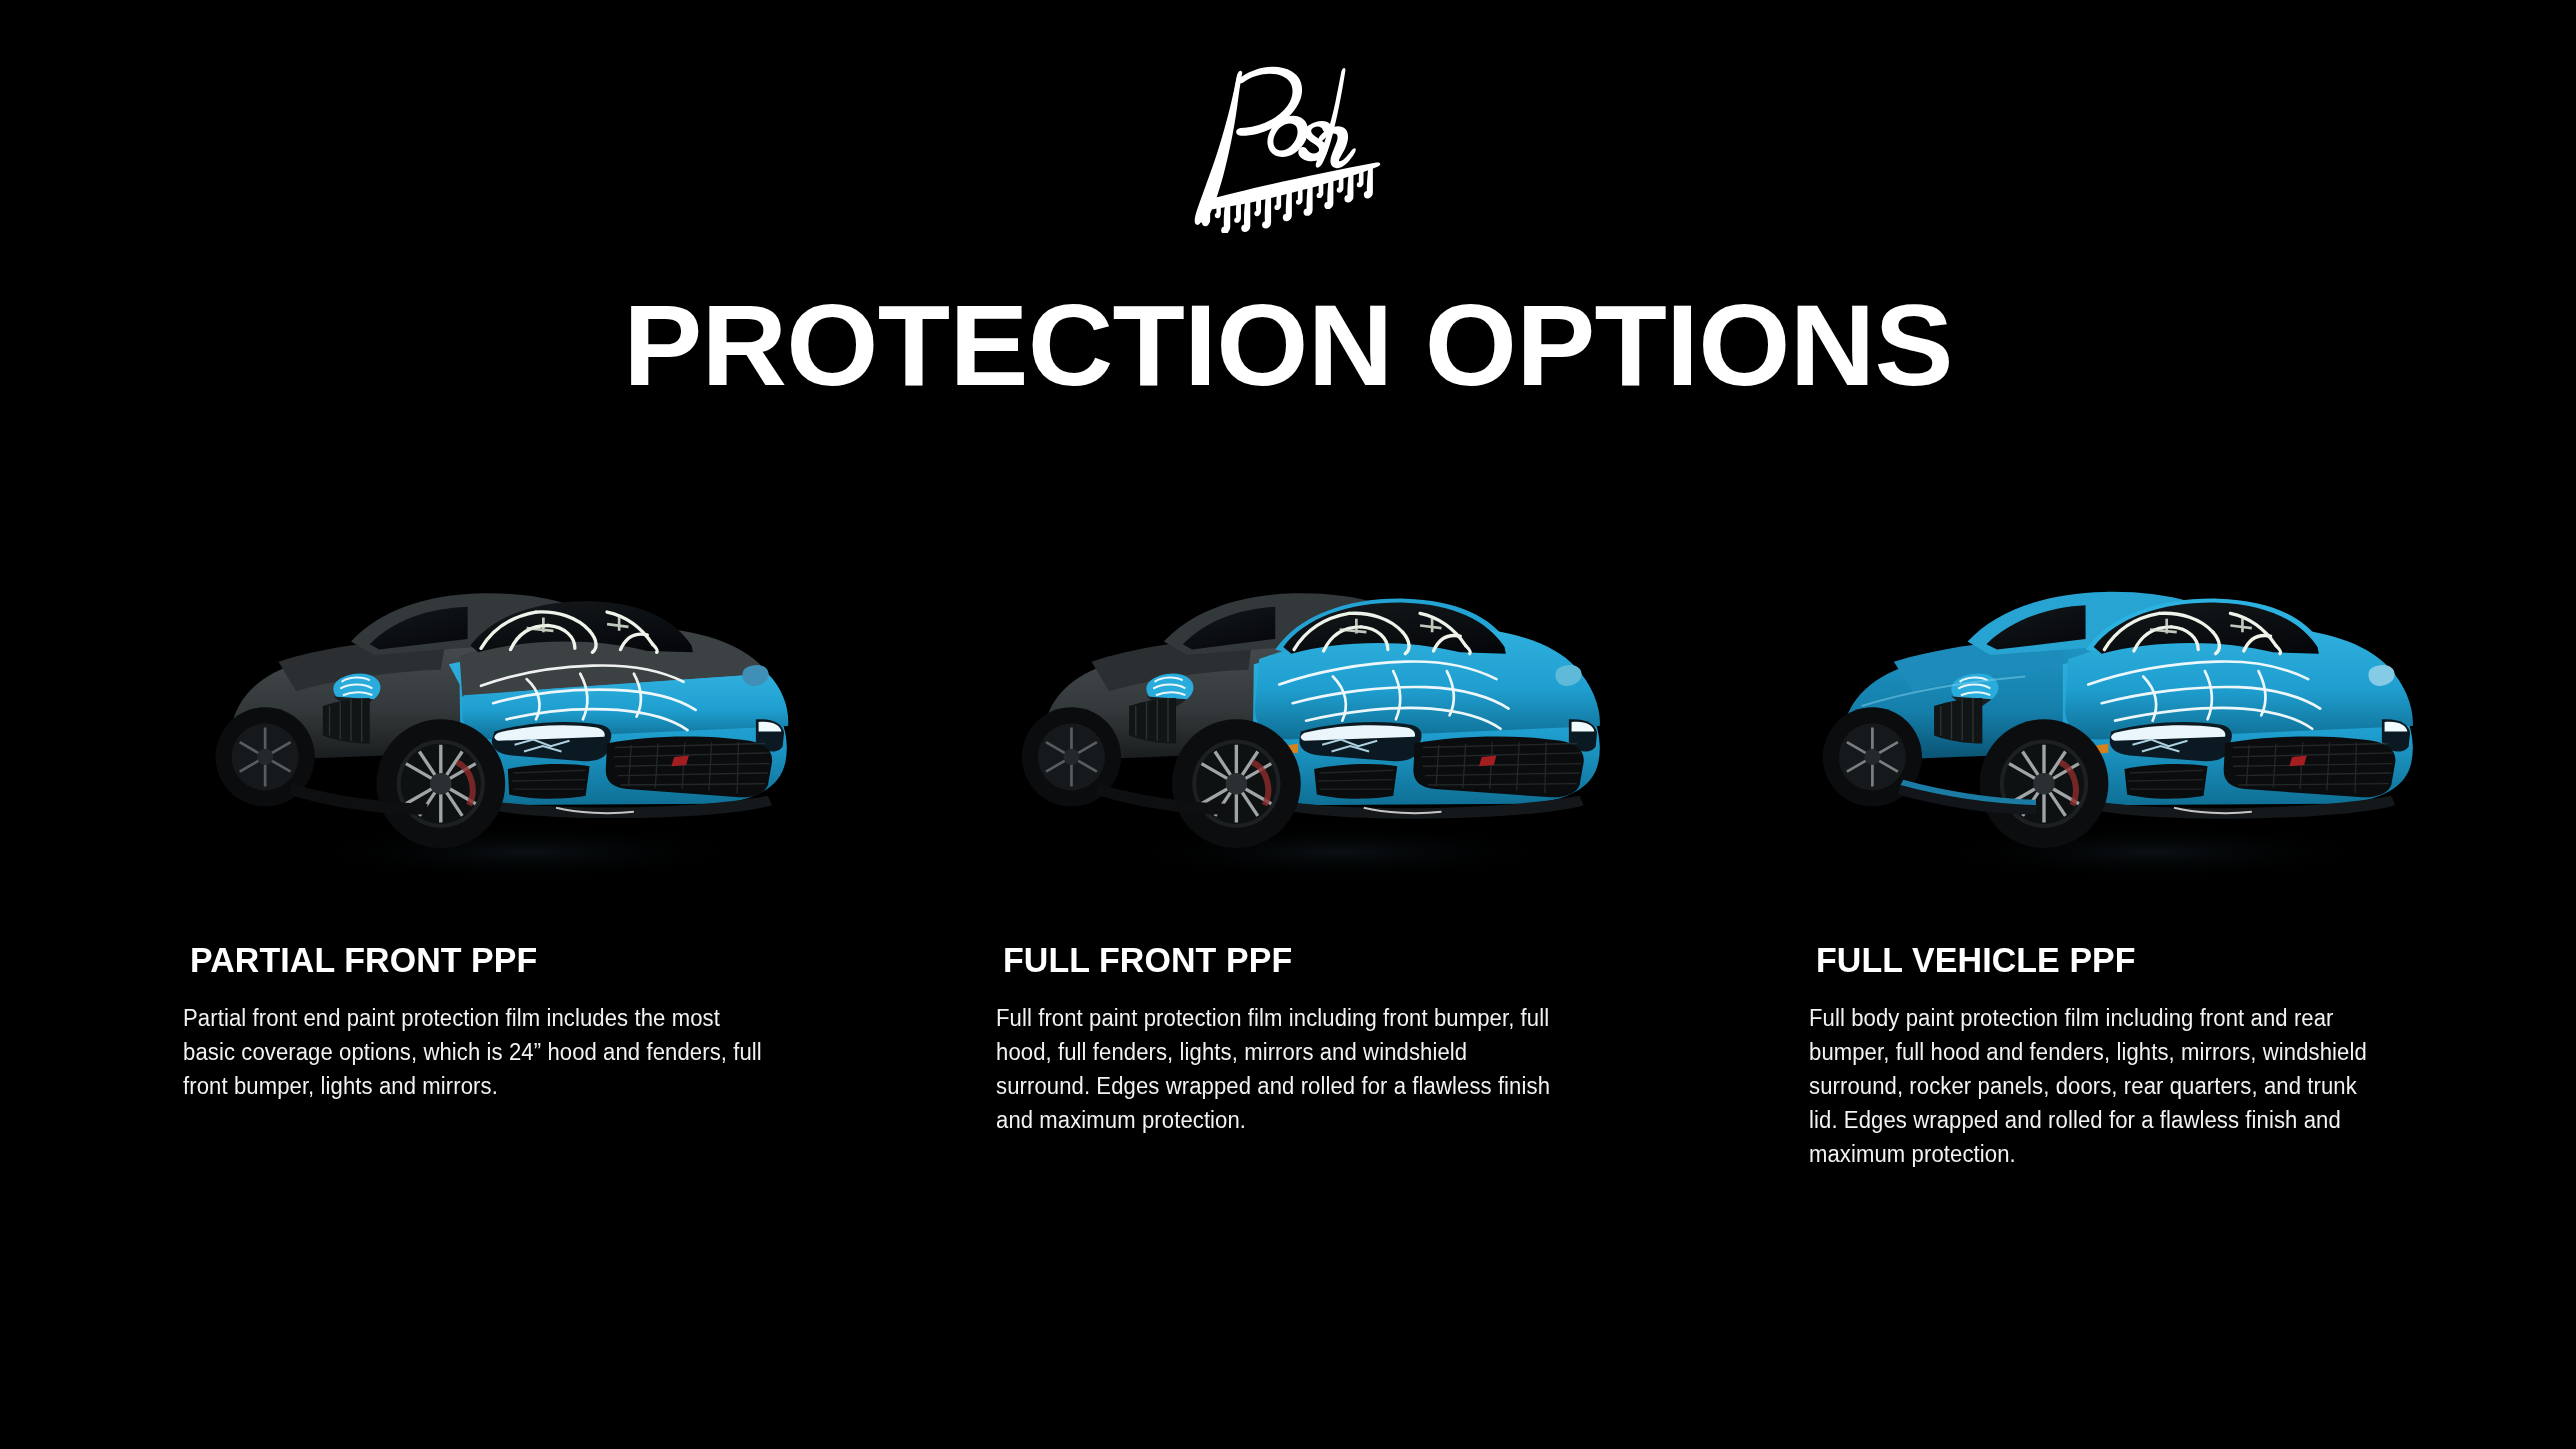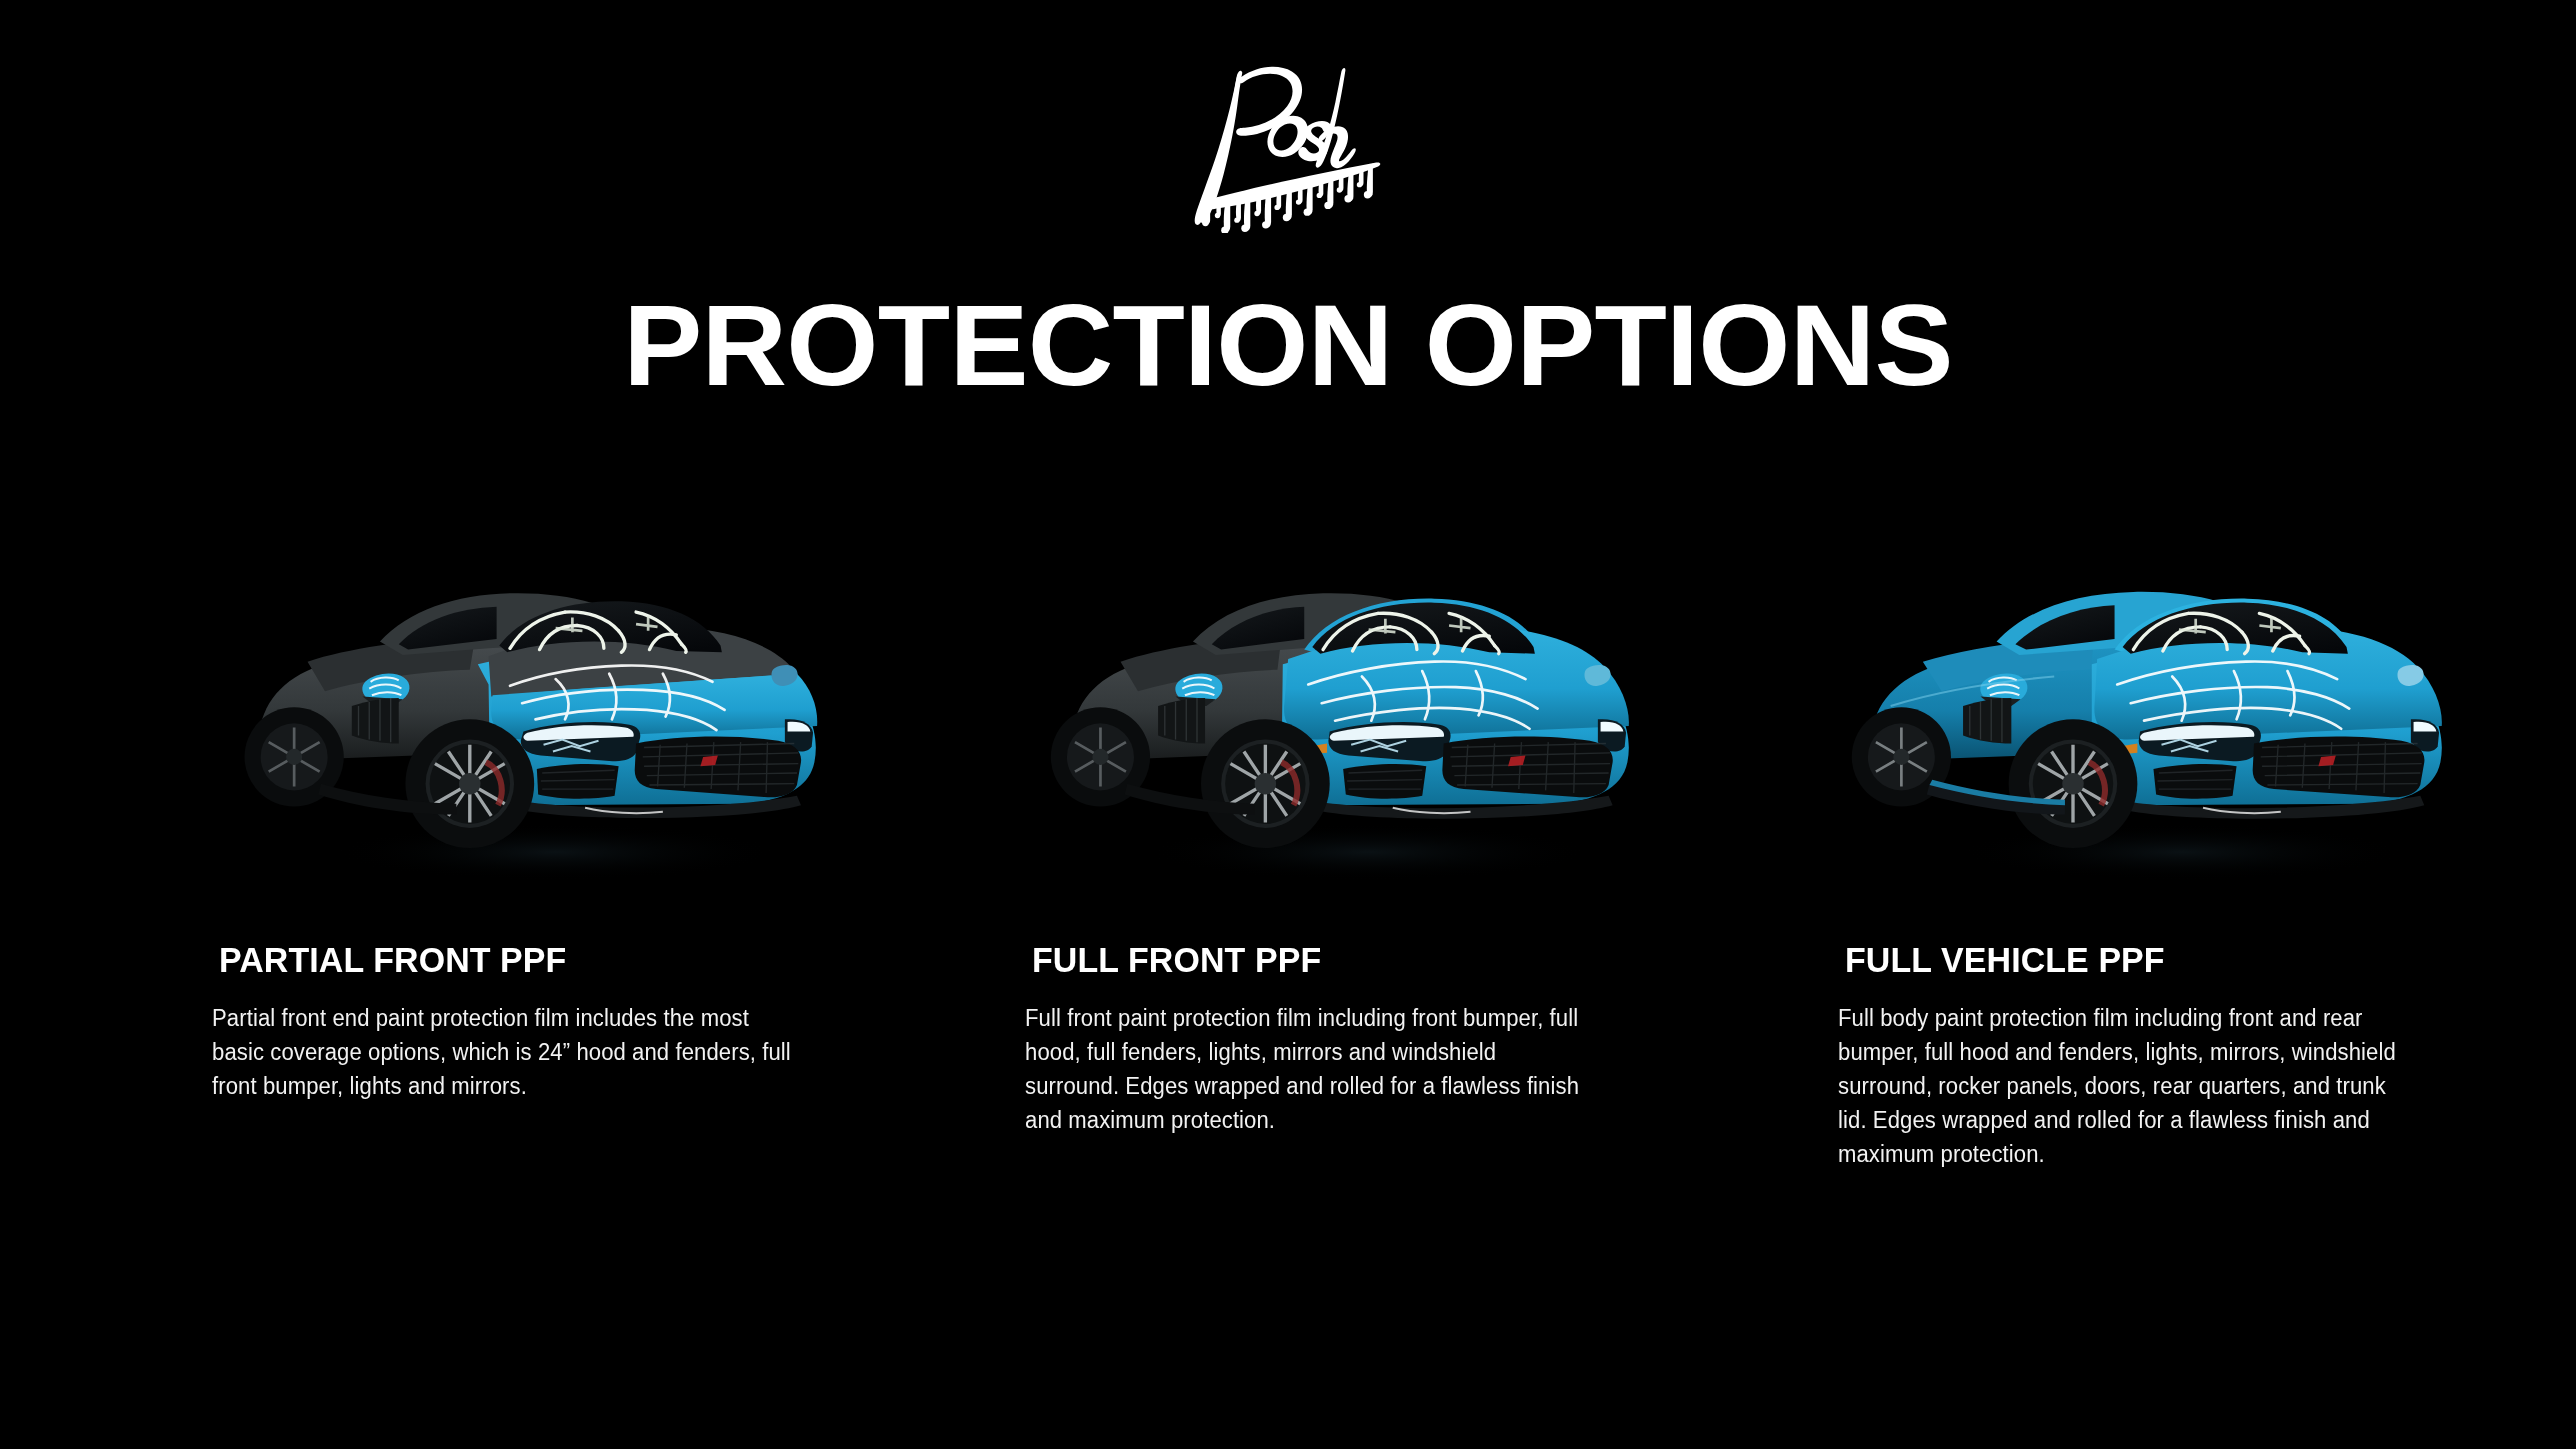--- a/index.html
+++ b/index.html
@@ -31,21 +31,21 @@
     letter-spacing:-0.7px;
     line-height:1;
     color:#ffffff;
     transform:scaleX(1.03);
     transform-origin:center top;
     white-space:nowrap;
   }
 
   
   .columns{
-    position:absolute;left:0;top:0;width:2244px;height:1449px;margin-left:29px;
+    position:absolute;left:0;top:0;width:2244px;height:1449px;
   }
   .col{
     position:absolute;
     width:738px;
   }
   .col-0{left:178px;}
   .col-1{left:991px;}
   .col-2{left:1804px;}
 
   

